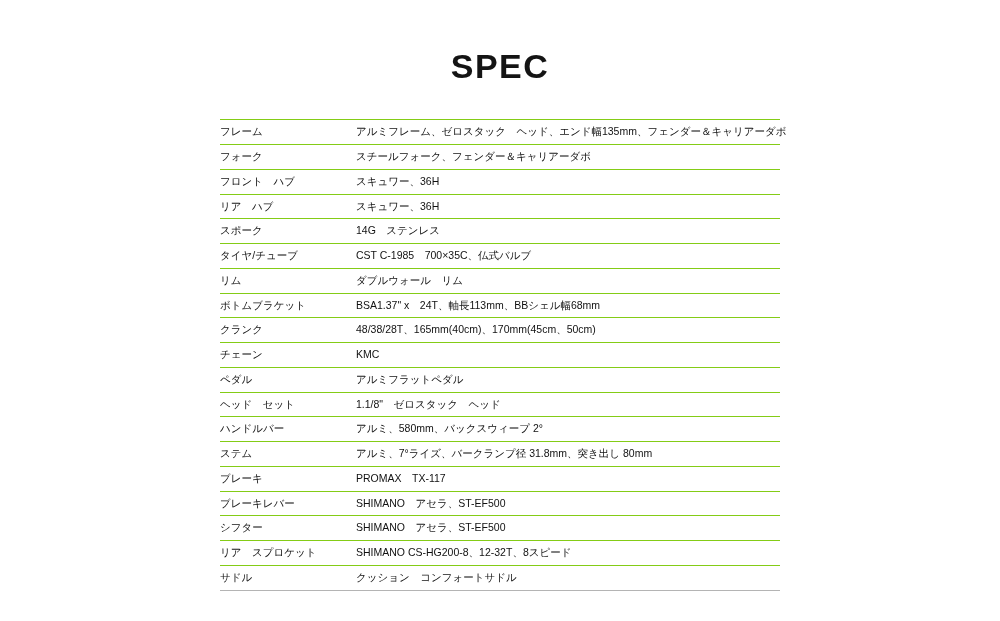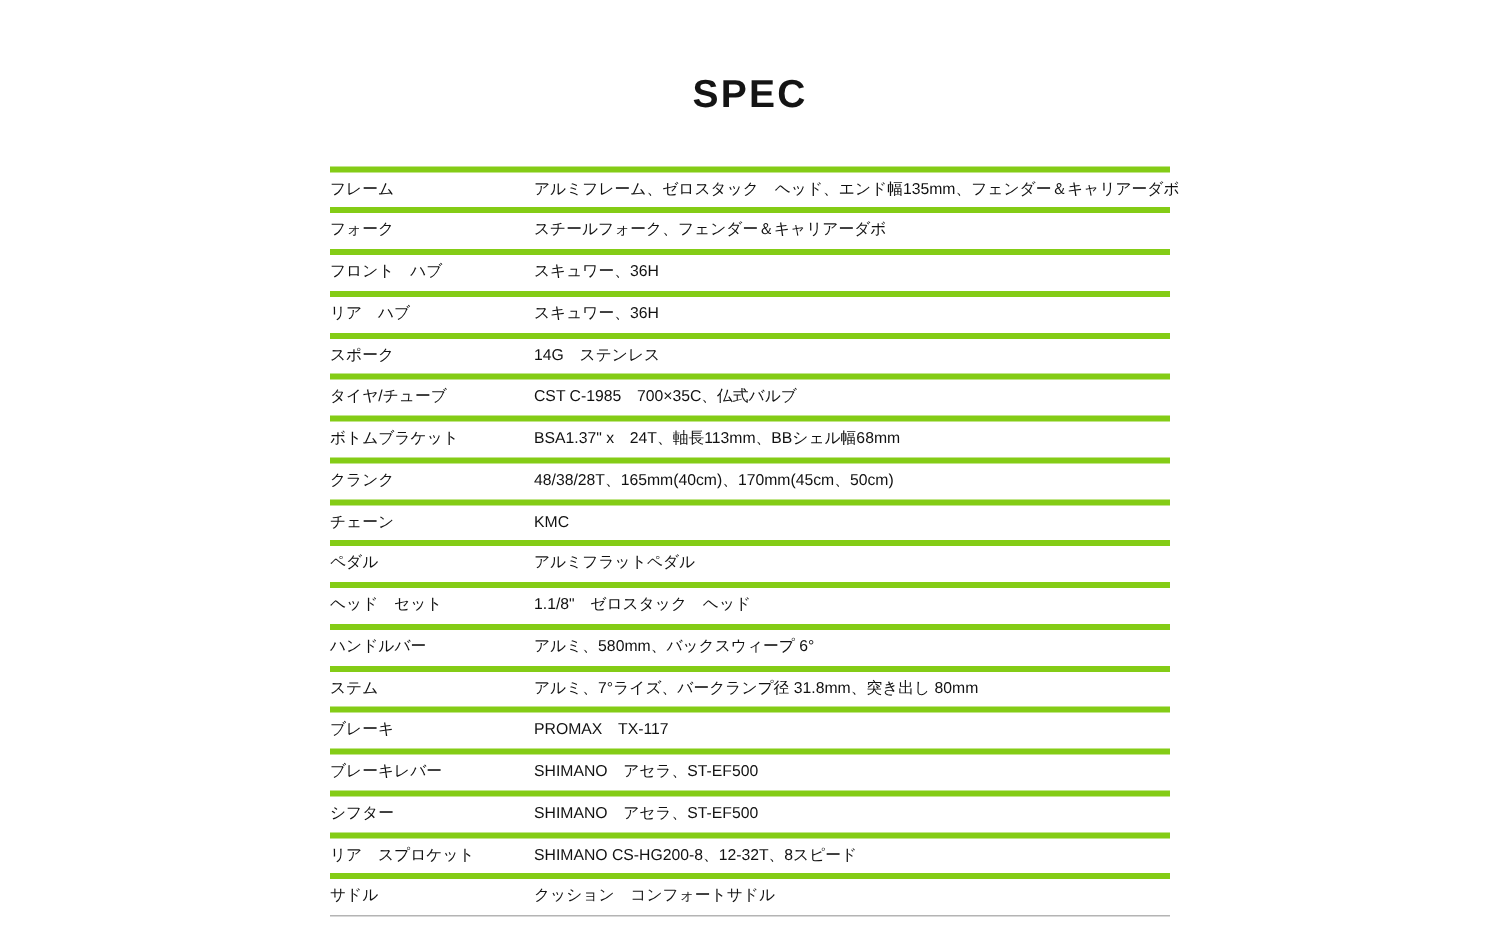--- a/index.html
+++ b/index.html
@@ -15,40 +15,40 @@
     overflow: hidden;
   }
   .page {
     position: relative;
     width: 1000px;
     height: 621px;
     box-sizing: border-box;
   }
   .spec-title {
     text-align: center;
-    font-size: 26px;
+    font-size: 34px;
     font-weight: bold;
     letter-spacing: 1.5px;
     color: #141414;
     margin: 0;
     padding-top: 48px;
     padding-bottom: 0;
     line-height: 1.1;
   }
   .spec-table-wrap {
     width: 560px;
     margin: 34px auto 0 auto;
   }
   table.spec-table {
     width: 100%;
     border-collapse: collapse;
     table-layout: fixed;
   }
   table.spec-table tr {
-    border-top: 4px solid #84cc16;
+    border-top: 1px solid #84cc16;
   }
   table.spec-table tr:last-child {
     border-bottom: 1px solid #b4b4b4;
   }
   table.spec-table td {
     padding: 4px 0 4px 0;
     font-size: 10.5px;
     line-height: 1.5;
     vertical-align: middle;
     color: #111111;
@@ -95,20 +95,24 @@
           </tr>
           <tr>
             <td class="spec-label">スポーク</td>
             <td class="spec-value">14G　ステンレス</td>
           </tr>
           <tr>
             <td class="spec-label">タイヤ/チューブ</td>
             <td class="spec-value">CST C-1985　700×35C、仏式バルブ</td>
           </tr>
           <tr>
+            <td class="spec-label">リム</td>
+            <td class="spec-value">ダブルウォール　リム</td>
+          </tr>
+          <tr>
             <td class="spec-label">ボトムブラケット</td>
             <td class="spec-value">BSA1.37" x　24T、軸長113mm、BBシェル幅68mm</td>
           </tr>
           <tr>
             <td class="spec-label">クランク</td>
             <td class="spec-value">48/38/28T、165mm(40cm)、170mm(45cm、50cm)</td>
           </tr>
           <tr>
             <td class="spec-label">チェーン</td>
             <td class="spec-value">KMC</td>
@@ -116,21 +120,21 @@
           <tr>
             <td class="spec-label">ペダル</td>
             <td class="spec-value">アルミフラットペダル</td>
           </tr>
           <tr>
             <td class="spec-label">ヘッド　セット</td>
             <td class="spec-value">1.1/8"　ゼロスタック　ヘッド</td>
           </tr>
           <tr>
             <td class="spec-label">ハンドルバー</td>
-            <td class="spec-value">アルミ、580mm、バックスウィープ 6°</td>
+            <td class="spec-value">アルミ、580mm、バックスウィープ 2°</td>
           </tr>
           <tr>
             <td class="spec-label">ステム</td>
             <td class="spec-value">アルミ、7°ライズ、バークランプ径 31.8mm、突き出し 80mm</td>
           </tr>
           <tr>
             <td class="spec-label">ブレーキ</td>
             <td class="spec-value">PROMAX　TX-117</td>
           </tr>
           <tr>

